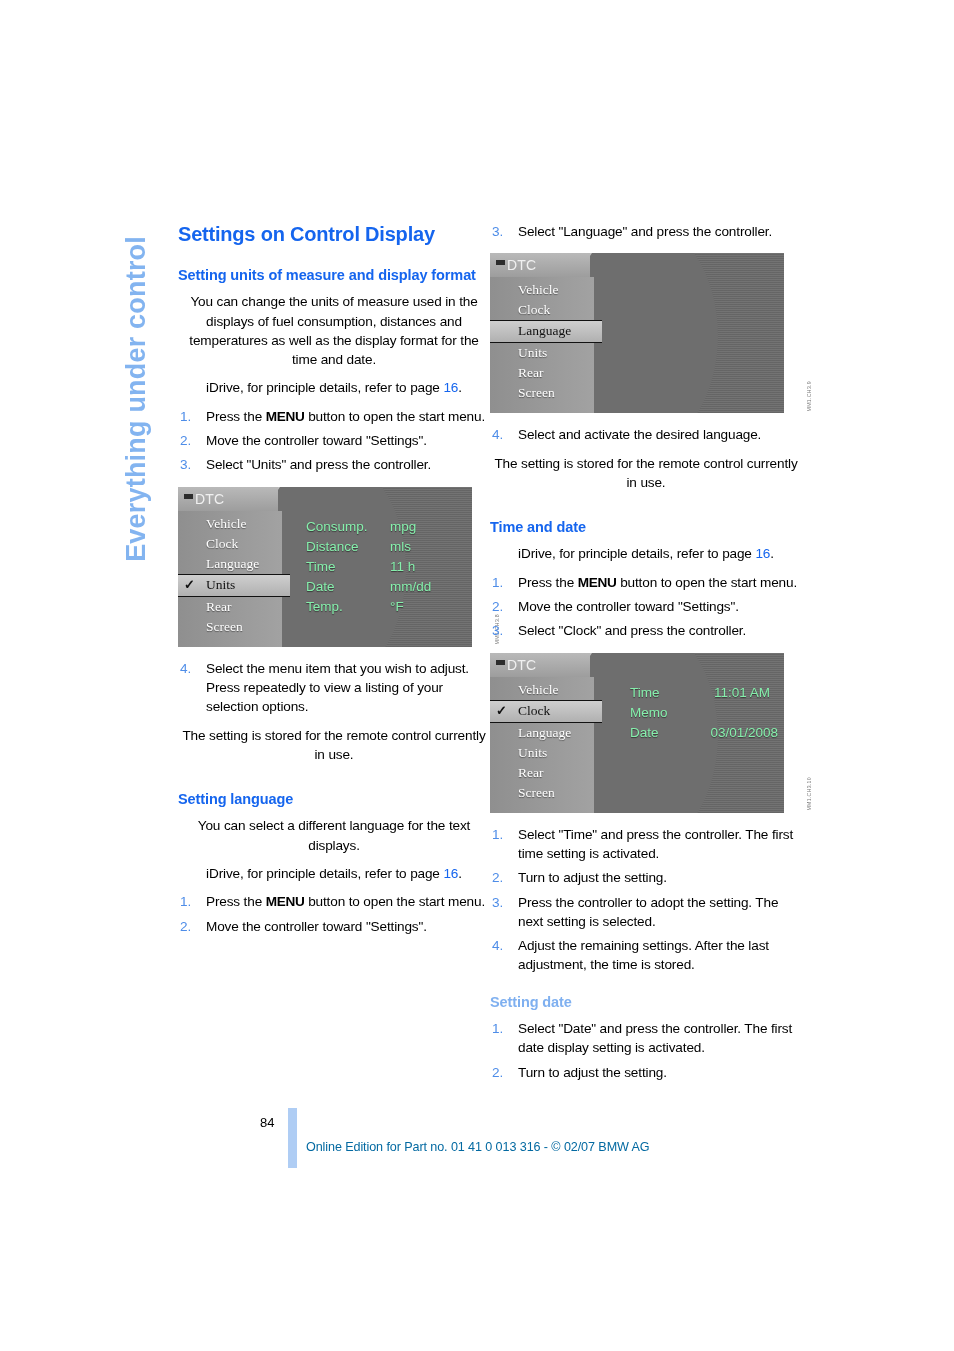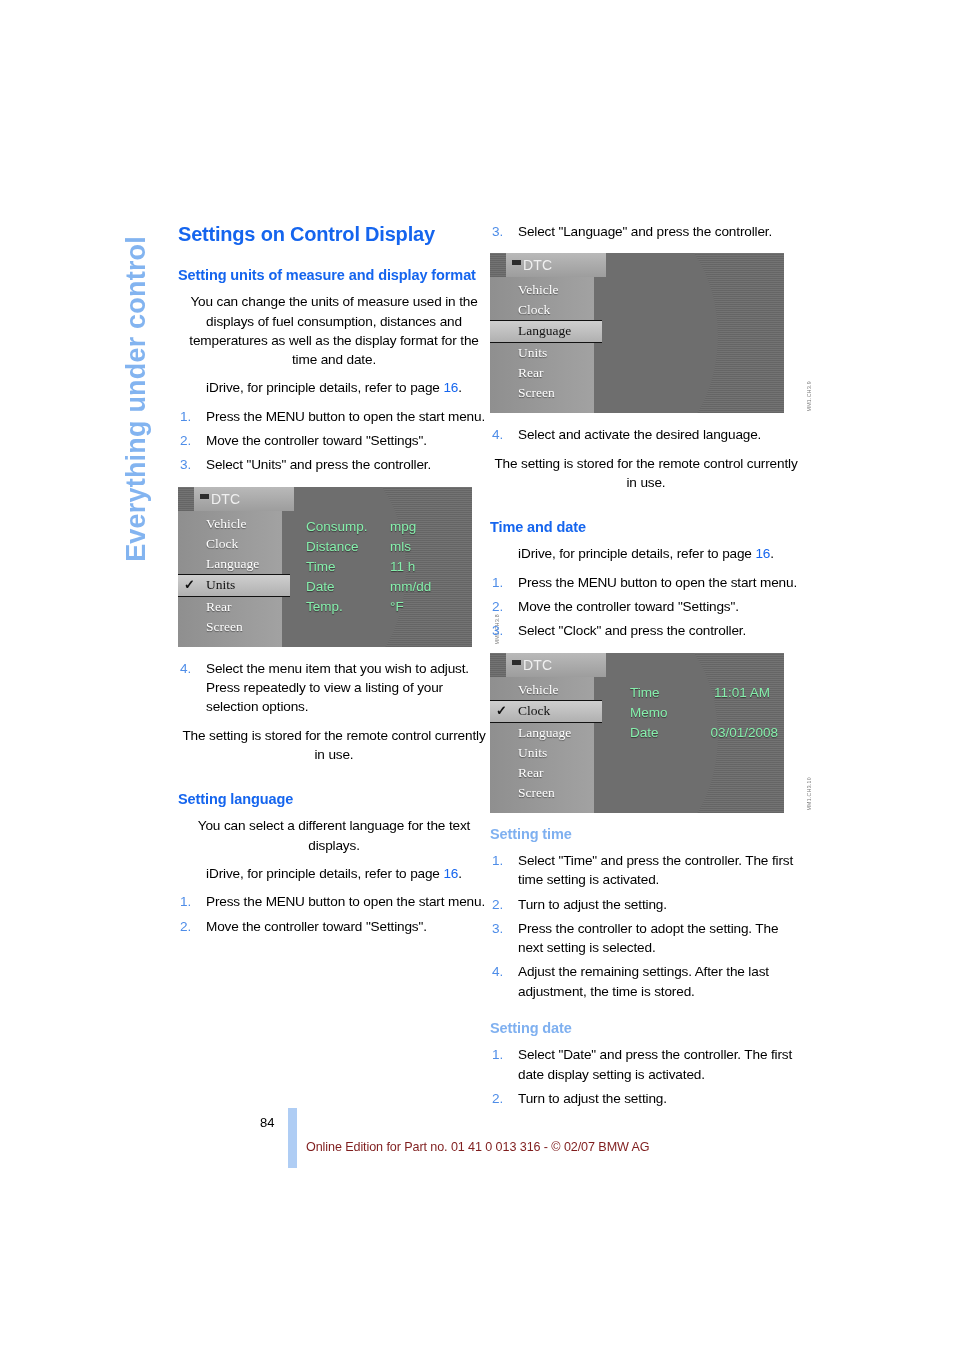--- a/index.html
+++ b/index.html
@@ -68,21 +68,21 @@
     font-size: 13.6px;
     line-height: 1.42;
     margin: 0 0 9px 0;
     letter-spacing: -0.15px;
     text-align: center;
   }
   .pageref {
     color: #1565EE;
   }
   .menu-key {
-    font-weight: normal;
+    font-weight: bold;
     letter-spacing: -0.3px;
   }
 
   ol.steps {
     list-style: none;
     margin: 0 0 9px 0;
     padding: 0;
     counter-reset: stepnum;
   }
   ol.steps > li {
@@ -131,21 +131,20 @@
 
   .idrive-header {
     position: absolute;
     left: 0; top: 0;
     width: 100px; height: 24px;
     background: linear-gradient(to bottom, #b9b9b9, #9d9d9d);
     display: flex;
     align-items: center;
     padding-left: 6px;
     z-index: 3;
-    margin-left: 16px;
   }
   .dtc-mark {
     width: 9px; height: 5px;
     background: #2c2c2c;
     margin-right: 2px;
     margin-bottom: 5px;
   }
   .dtc-label {
     font-size: 14px;
     color: #f0f0f0;
@@ -263,21 +262,21 @@
   .footer-bar {
     position: absolute;
     left: 110px; top: 0;
     width: 9px; height: 60px;
     background: #AFCDF4;
   }
   .footer-text {
     position: absolute;
     left: 128px; top: 32px;
     font-size: 12.6px;
-    color: #7f1d1d;
+    color: #0369a1;
     letter-spacing: -0.1px;
   }
 </style>
 </head>
 <body>
 
 <div class="side-tab">
   <div class="side-tab-text">Everything under control</div>
 </div>
 
@@ -433,21 +432,20 @@
           </div>
         <div class="value-row">
             <span class="k">Date</span>
             <span class="v">03/01/2008</span>
           </div>
       </div>
     </div>
     <div class="fig-code">MM1.CH3.10</div>
   </div>
 
-  <h2 class="section-title light">Setting time</h2>
 
   <ol class="steps">
     <li>Select "Time" and press the controller. The first time setting is activated.</li>
     <li>Turn to adjust the setting.</li>
     <li>Press the controller to adopt the setting. The next setting is selected.</li>
     <li>Adjust the remaining settings. After the last adjustment, the time is stored.</li>
   </ol>
 
   <h2 class="section-title light" style="margin-top:18px;">Setting date</h2>
 

